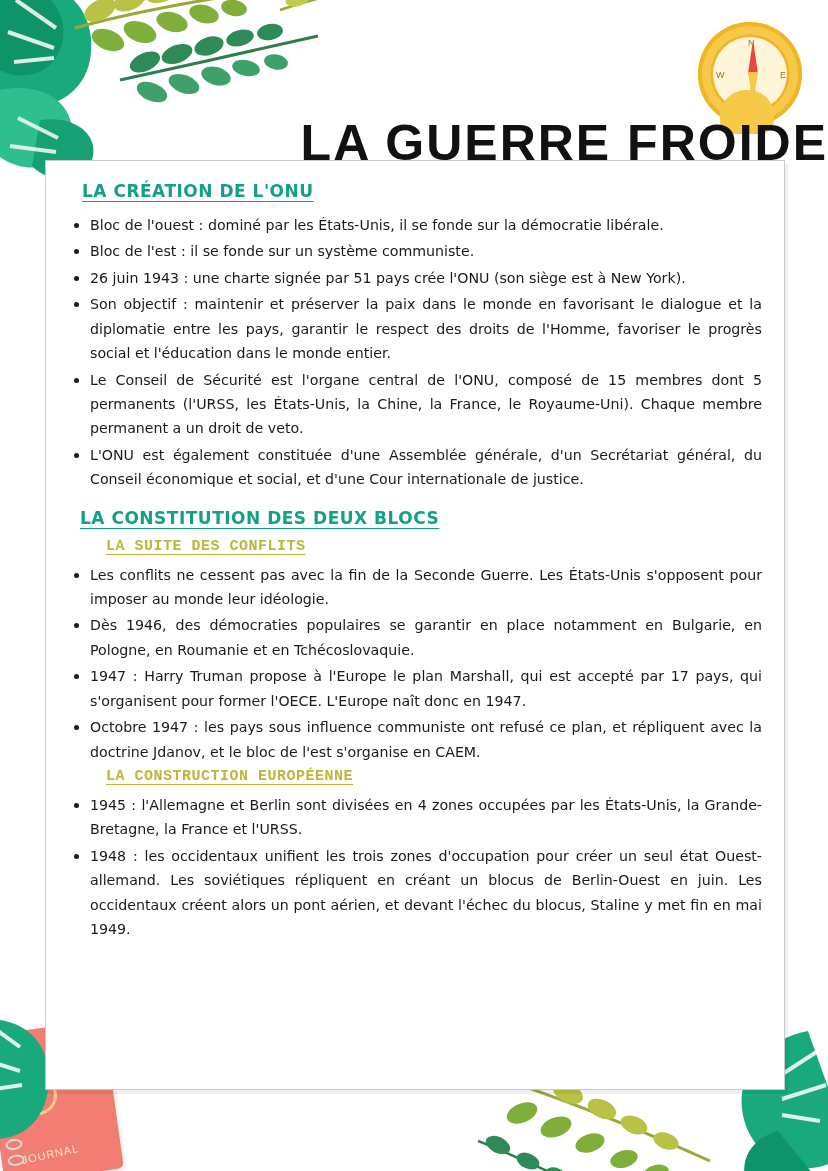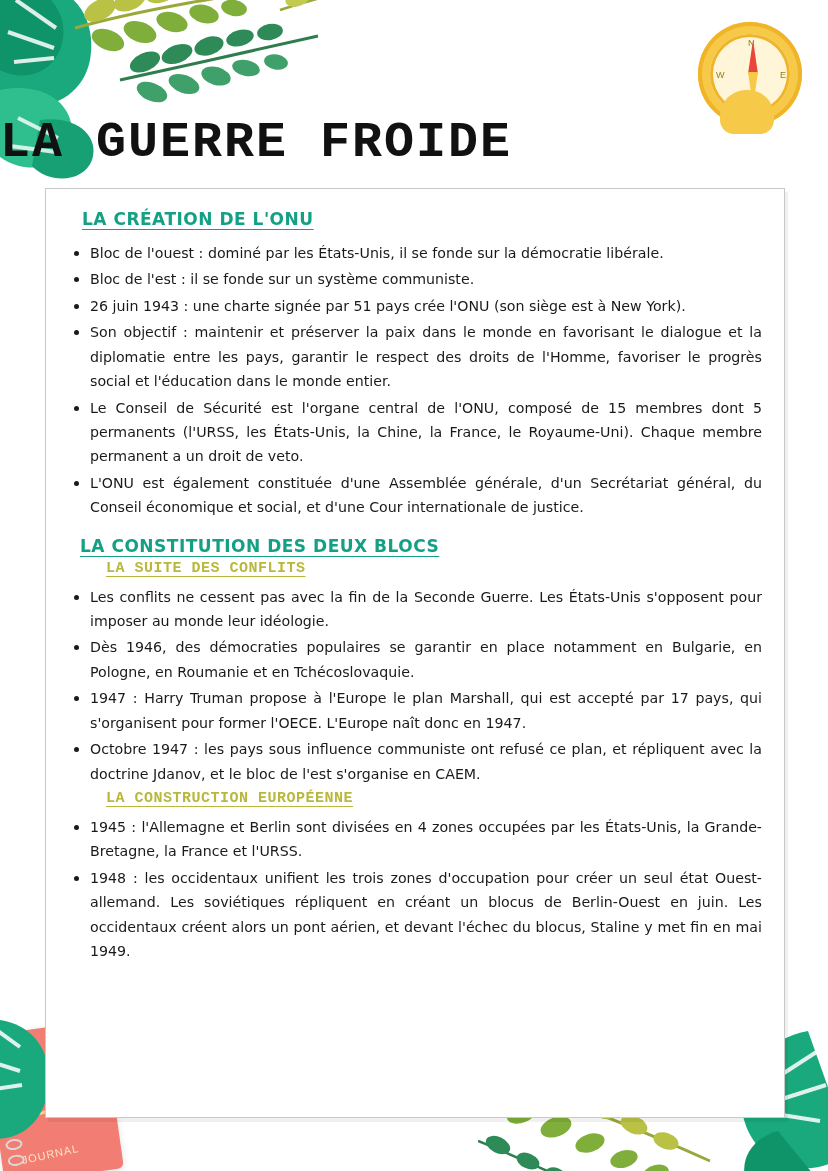--- a/index.html
+++ b/index.html
@@ -126,37 +126,37 @@
     top: 46px;
     width: 34px;
     height: 34px;
     border: 3px solid #fbcf8e;
     border-radius: 50%;
   }
 
   
   #page-title {
     position: absolute;
-    left: 0;
+    left: 8px;
     right: 0;
     top: 80px;
-    text-align: left;
-    font-family: Liberation Mono, monospace;
+    text-align: right;
+    font-family: Liberation Sans, sans-serif;
     font-weight: bold;
     font-size: 50px;
     letter-spacing: 2px;
     color: #111111;
     z-index: 5;
   }
 
   
   #note-card {
     position: absolute;
     left: 45px;
-    top: 188px;
+    top: 160px;
     width: 740px;
     height: 930px;
     background: #ffffff;
     border: 1px solid #c9c9c9;
     box-shadow: 3px 4px 0 rgba(0,0,0,0.06);
     z-index: 4;
     overflow: hidden;
     padding: 18px 22px 0 22px;
     box-sizing: border-box;
   }
@@ -166,21 +166,21 @@
     font-size: 17px;
     font-weight: bold;
     letter-spacing: 0.5px;
     text-decoration: underline;
     text-underline-offset: 4px;
     margin: 2px 0 12px 14px;
     font-family: "DejaVu Sans", sans-serif;
   }
   .h-teal.second {
     margin-top: 16px;
-    margin-bottom: 4px;
+    margin-bottom: 10px;
     margin-left: 12px;
   }
   .h-olive {
     color: #b9b83c;
     font-size: 15px;
     font-weight: bold;
     letter-spacing: 0.5px;
     text-decoration: underline;
     text-underline-offset: 4px;
     margin: 4px 0 8px 38px;

